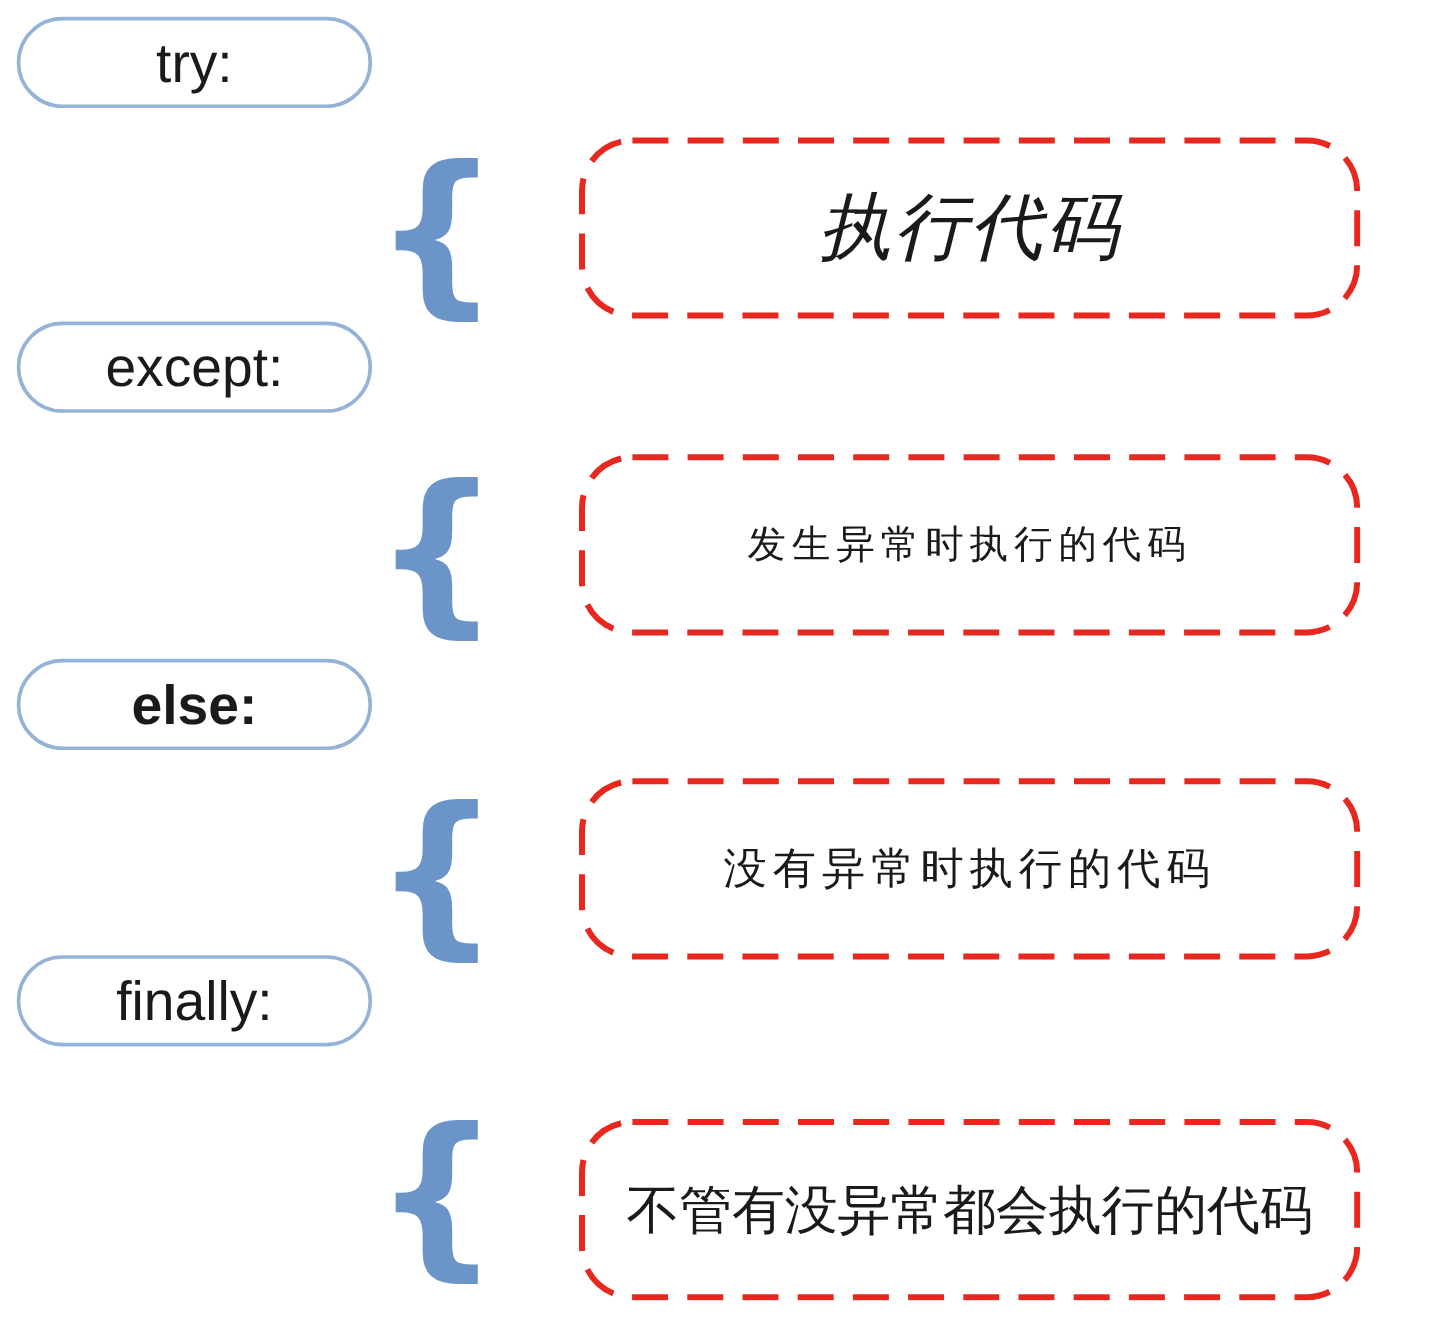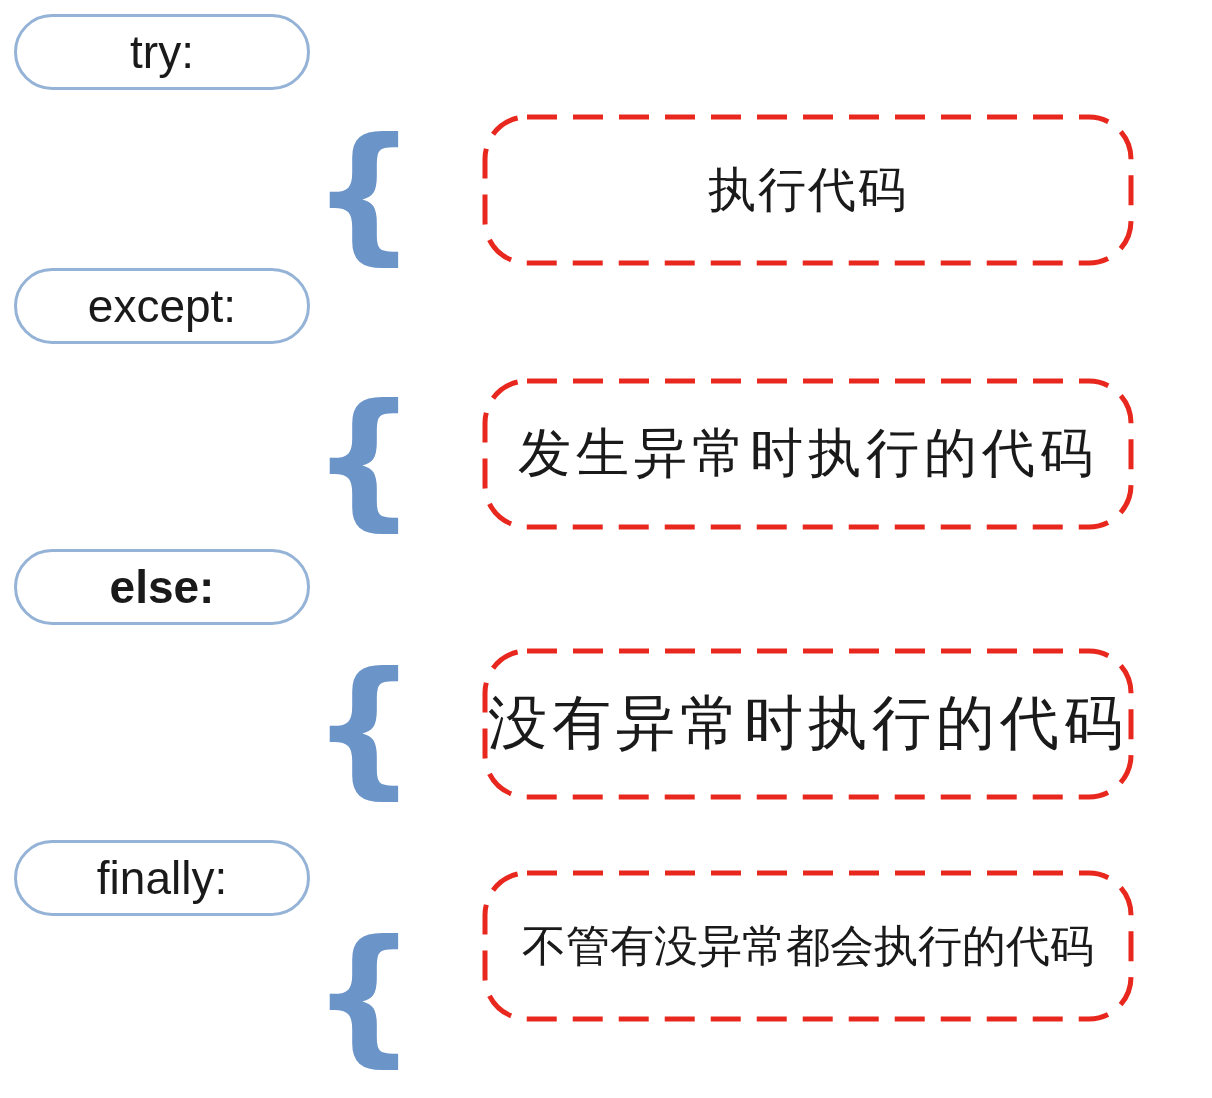--- a/index.html
+++ b/index.html
@@ -72,35 +72,35 @@
     align-items: center;
     justify-content: center;
     color: var(--text);
     font-family: "DejaVu Sans", sans-serif;
   }
 
   
   .r0 .pill { top: 14px; }
   .r0 .brace { top: 104px; }
   .r0 .dashed-box { top: 114px; }
-  .r0 .box-label { font-size: 48px; letter-spacing: 2px; }
+  .r0 .box-label { font-size: 61px; letter-spacing: 2px; font-style: italic; }
 
   .r1 .pill { top: 268px; }
   .r1 .brace { top: 370px; }
   .r1 .dashed-box { top: 378px; }
-  .r1 .box-label { font-size: 53px; letter-spacing: 5px; }
+  .r1 .box-label { font-size: 32px; letter-spacing: 5px; }
 
   .r2 .pill { top: 549px; font-weight: bold; }
   .r2 .brace { top: 638px; }
   .r2 .dashed-box { top: 648px; }
-  .r2 .box-label { font-size: 59px; letter-spacing: 5px; font-family: Liberation Mono, monospace; }
+  .r2 .box-label { font-size: 36px; letter-spacing: 5px; font-family: Liberation Mono, monospace; }
 
-  .r3 .pill { top: 840px; }
+  .r3 .pill { top: 796px; }
   .r3 .brace { top: 906px; }
-  .r3 .dashed-box { top: 870px; }
+  .r3 .dashed-box { top: 932px; }
   .r3 .box-label { font-size: 44px; letter-spacing: 0px; }
 </style>
 </head>
 <body>
 
 <div id="canvas">
 
   <div class="row r0">
     <div class="pill">
       <span class="pill-label">try:</span>

